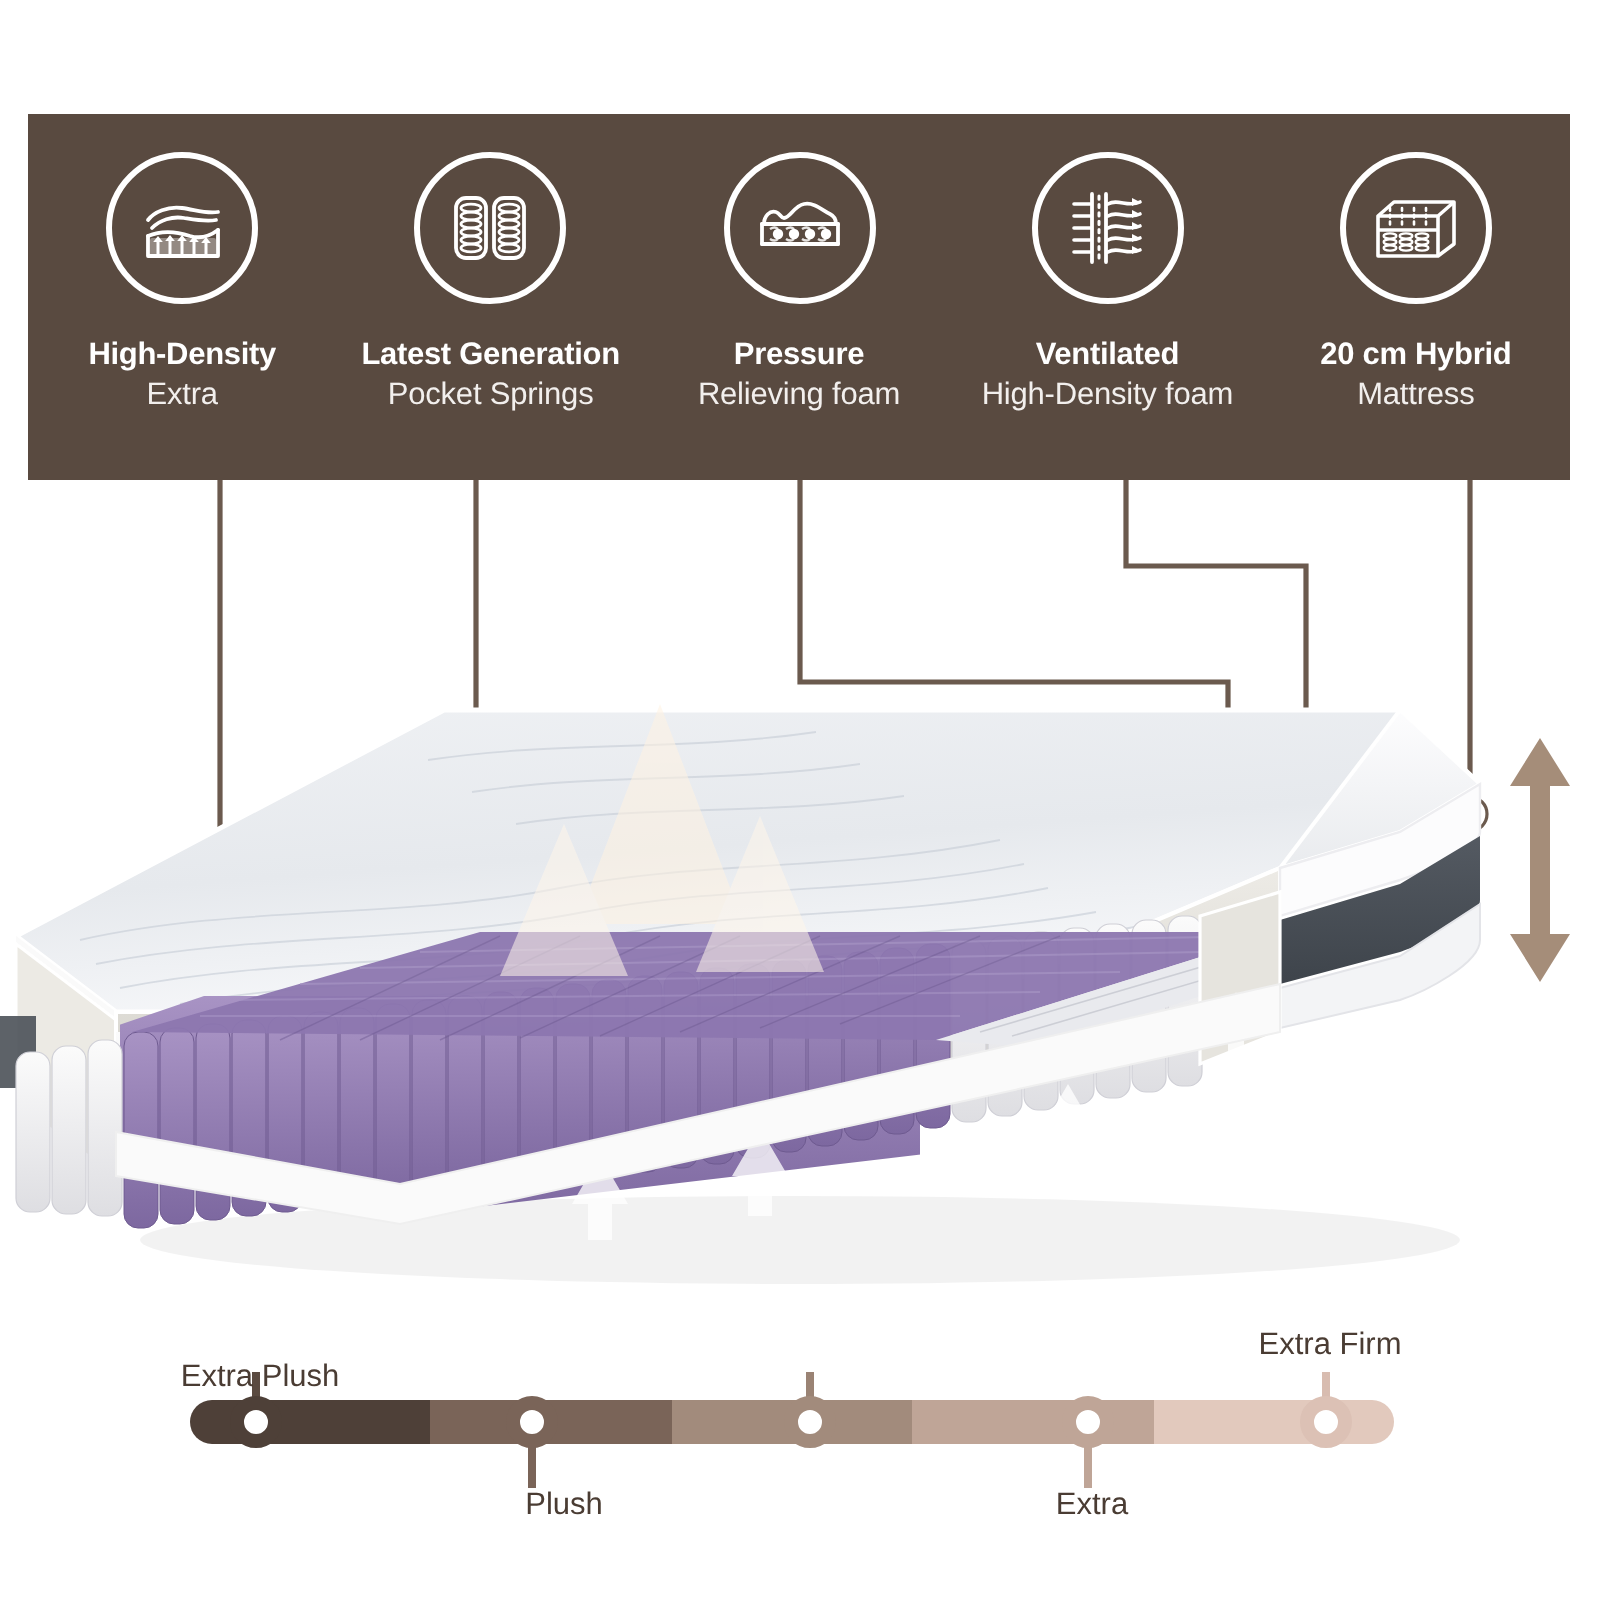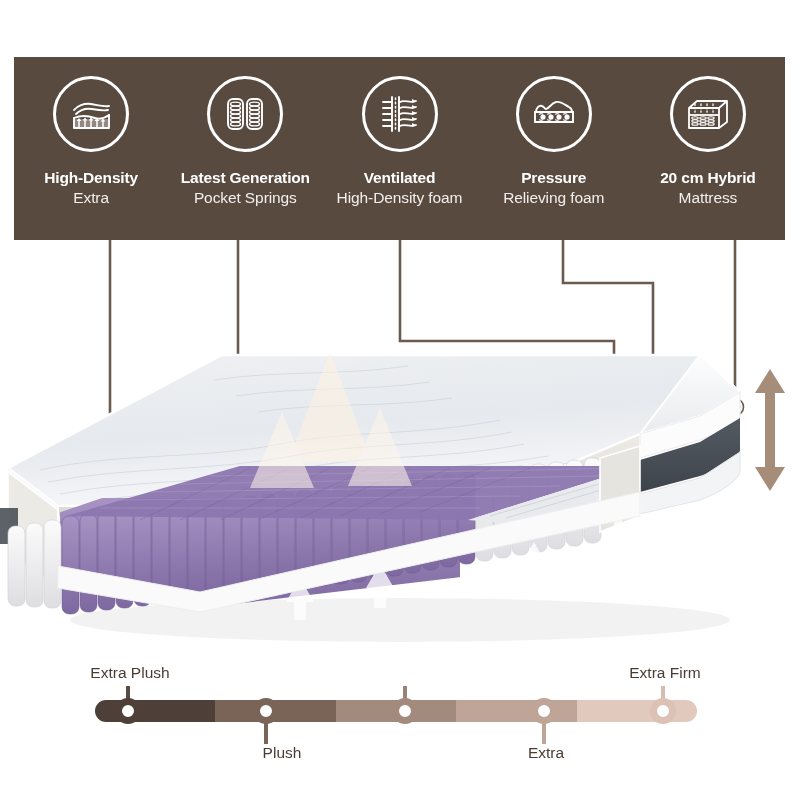--- a/index.html
+++ b/index.html
@@ -451,57 +451,20 @@
           </g>
         </svg>
       </div>
       <div class="feat-title">Latest Generation</div>
       <div class="feat-sub">Pocket Springs</div>
     </div>
 
     <div class="feature-item">
       <div class="icon-circle">
         <svg width="52" height="52" viewBox="0 0 52 52">
-          <g stroke="#ffffff" stroke-width="1.9" stroke-linecap="round" fill="none">
-            <path d="M18,9 L18,43"></path>
-            <path d="M25,9 L25,43"></path>
-          </g>
-          <g stroke="#ffffff" stroke-width="1.5" stroke-linecap="round" stroke-dasharray="1.6 2.6" fill="none">
-            <path d="M21.5,10 L21.5,42"></path>
-          </g>
-          <g stroke="#ffffff" stroke-width="1.8" fill="none" stroke-linecap="round">
-            <path d="M9,14 L17,14"></path>
-              <path d="M9,20 L17,20"></path>
-            <path d="M9,26 L17,26"></path>
-              <path d="M9,32 L17,32"></path>
-            <path d="M9,38 L17,38"></path>
-          </g>
-          <g stroke="#ffffff" stroke-width="1.8" fill="none" stroke-linecap="round">
-            <path d="M26,14 C31,11 36,16 42,13"></path>
-            <path d="M26,20 C31,17 36,22 42,19"></path>
-            <path d="M26,26 C31,23 36,28 42,25"></path>
-            <path d="M26,32 C31,29 36,34 42,31"></path>
-            <path d="M26,38 C31,35 36,40 42,37"></path>
-          </g>
-          <g fill="#ffffff">
-            <path d="M42,13 l-4,-2 v4 Z"></path>
-              <path d="M42,19 l-4,-2 v4 Z"></path>
-            <path d="M42,25 l-4,-2 v4 Z"></path>
-              <path d="M42,31 l-4,-2 v4 Z"></path>
-            <path d="M42,37 l-4,-2 v4 Z"></path>
-          </g>
-        </svg>
-      </div>
-      <div class="feat-title">Ventilated</div>
-      <div class="feat-sub">High-Density foam</div>
-    </div>
-
-    <div class="feature-item">
-      <div class="icon-circle">
-        <svg width="52" height="52" viewBox="0 0 52 52">
           <g fill="none" stroke="#ffffff" stroke-width="1.9" stroke-linecap="round" stroke-linejoin="round">
             <path d="M8,24 C8,20 11,17 14,18 C16,18.6 16.5,21 18,21 C21,21 23,15 28,14 C33,13 37,17 41,19 C43,20 44,22 44,24"></path>
             <path d="M7,24 L45,24"></path>
             <path d="M7,34 L45,34"></path>
             <path d="M7,24 L7,34"></path>
               <path d="M45,24 L45,34"></path>
           </g>
           <g fill="#ffffff">
             <circle cx="15" cy="29" r="2.6"></circle>
             <circle cx="23" cy="29" r="2.6"></circle>
@@ -515,20 +478,57 @@
             <path d="M35,26.5 C36.5,25.5 38,25.5 39,26.5"></path>
             <path d="M11,31.5 C12.5,32.5 14,32.5 15,31.5"></path>
             <path d="M19,31.5 C20.5,32.5 22,32.5 23,31.5"></path>
             <path d="M27,31.5 C28.5,32.5 30,32.5 31,31.5"></path>
             <path d="M35,31.5 C36.5,32.5 38,32.5 39,31.5"></path>
           </g>
         </svg>
       </div>
       <div class="feat-title">Pressure</div>
       <div class="feat-sub">Relieving foam</div>
+    </div>
+
+    <div class="feature-item">
+      <div class="icon-circle">
+        <svg width="52" height="52" viewBox="0 0 52 52">
+          <g stroke="#ffffff" stroke-width="1.9" stroke-linecap="round" fill="none">
+            <path d="M18,9 L18,43"></path>
+            <path d="M25,9 L25,43"></path>
+          </g>
+          <g stroke="#ffffff" stroke-width="1.5" stroke-linecap="round" stroke-dasharray="1.6 2.6" fill="none">
+            <path d="M21.5,10 L21.5,42"></path>
+          </g>
+          <g stroke="#ffffff" stroke-width="1.8" fill="none" stroke-linecap="round">
+            <path d="M9,14 L17,14"></path>
+              <path d="M9,20 L17,20"></path>
+            <path d="M9,26 L17,26"></path>
+              <path d="M9,32 L17,32"></path>
+            <path d="M9,38 L17,38"></path>
+          </g>
+          <g stroke="#ffffff" stroke-width="1.8" fill="none" stroke-linecap="round">
+            <path d="M26,14 C31,11 36,16 42,13"></path>
+            <path d="M26,20 C31,17 36,22 42,19"></path>
+            <path d="M26,26 C31,23 36,28 42,25"></path>
+            <path d="M26,32 C31,29 36,34 42,31"></path>
+            <path d="M26,38 C31,35 36,40 42,37"></path>
+          </g>
+          <g fill="#ffffff">
+            <path d="M42,13 l-4,-2 v4 Z"></path>
+              <path d="M42,19 l-4,-2 v4 Z"></path>
+            <path d="M42,25 l-4,-2 v4 Z"></path>
+              <path d="M42,31 l-4,-2 v4 Z"></path>
+            <path d="M42,37 l-4,-2 v4 Z"></path>
+          </g>
+        </svg>
+      </div>
+      <div class="feat-title">Ventilated</div>
+      <div class="feat-sub">High-Density foam</div>
     </div>
 
     <div class="feature-item">
       <div class="icon-circle">
         <svg width="52" height="52" viewBox="0 0 52 52">
           <g fill="none" stroke="#ffffff" stroke-width="1.8" stroke-linejoin="round">
             <path d="M7,20 L15,13 L45,13 L45,34 L37,40 L7,40 Z"></path>
             <path d="M7,20 L37,20 L45,13"></path>
             <path d="M37,20 L37,40"></path>
             <path d="M7,27 L37,27"></path>
@@ -584,19 +584,19 @@
       <div class="firm-seg" style="flex:1;background:#BFA597;"></div>
       <div class="firm-seg" style="flex:1;background:#E2C9BD;"></div>
     </div>
 
     <div class="firm-dot" style="left:128px;top:48px;border-color:#4E4038;"></div>
     <div class="firm-dot" style="left:266px;top:48px;border-color:#7A6458;"></div>
     <div class="firm-dot" style="left:405px;top:48px;border-color:#A28B7C;"></div>
     <div class="firm-dot" style="left:544px;top:48px;border-color:#BFA597;"></div>
     <div class="firm-dot" style="left:663px;top:48px;border-color:#DCC1B5;"></div>
 
-    <div class="firm-lbl" style="left:130px;top:14px;">Extra Plush</div>
+    <div class="firm-lbl" style="left:130px;top:30px;">Extra Plush</div>
     <div class="firm-lbl" style="left:268px;top:94px;padding-left:28px;">Plush</div>
     <div class="firm-lbl" style="left:546px;top:94px;">Extra</div>
     <div class="firm-lbl" style="left:665px;top:14px;">Extra Firm</div>
   </div>
 
 </div>
 
 </body></html>

